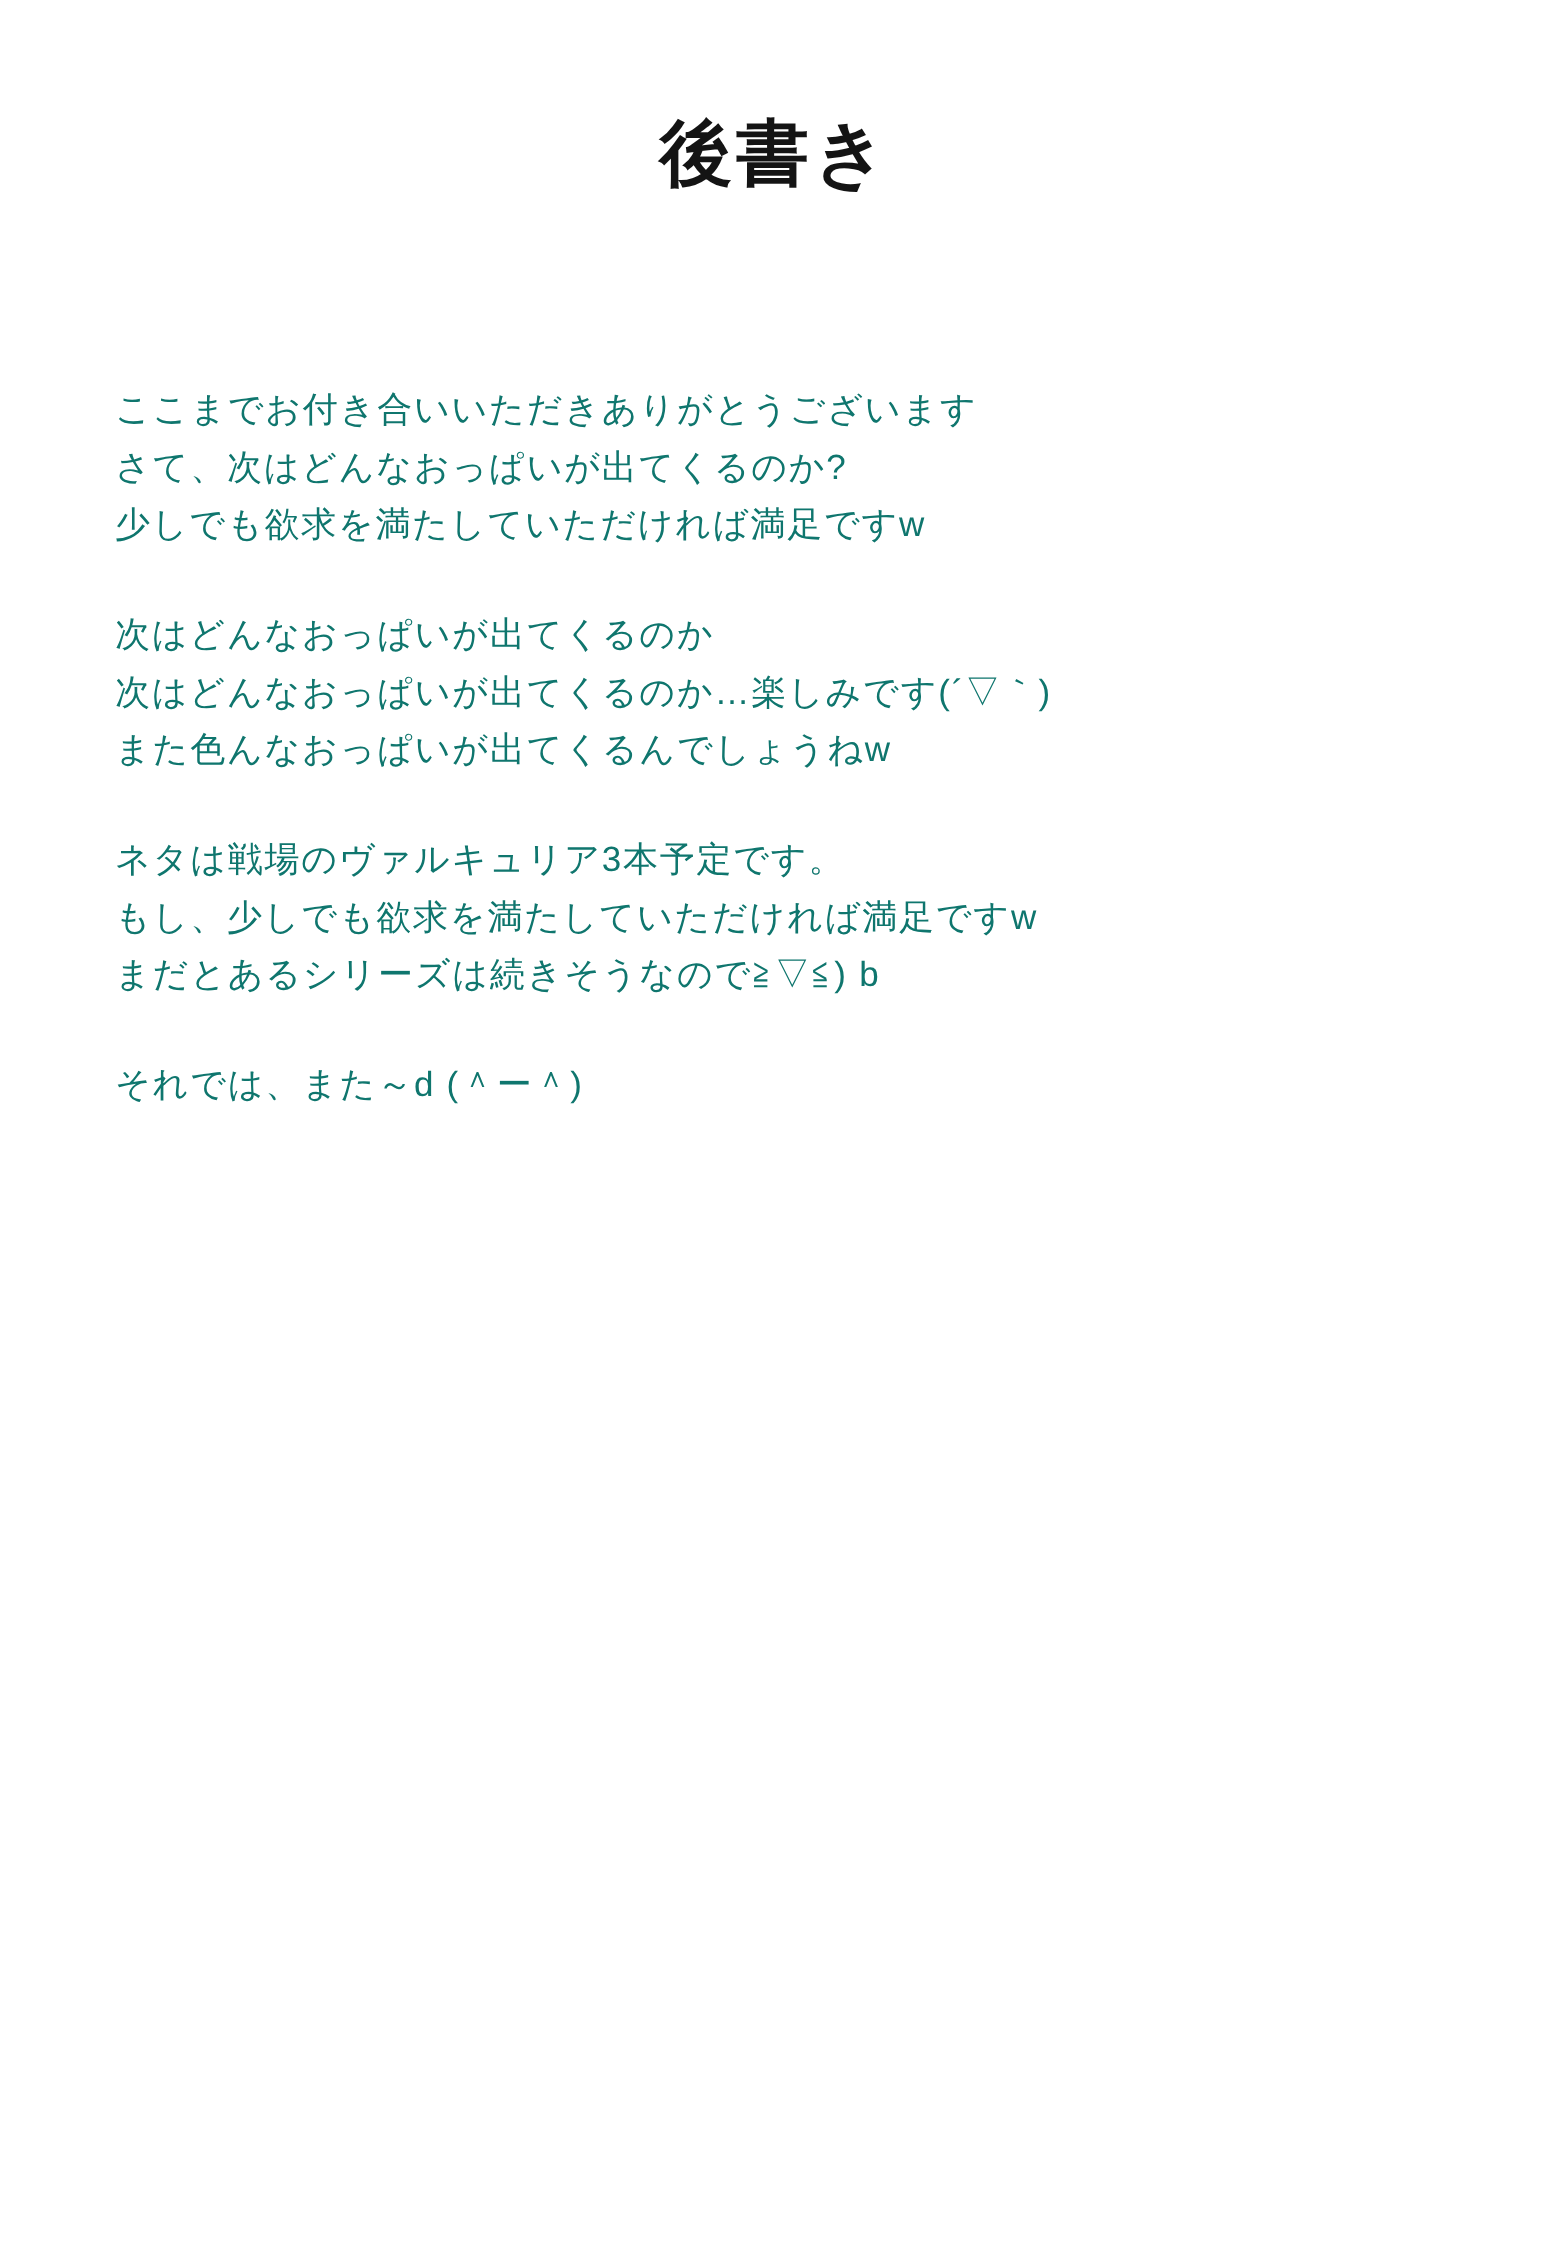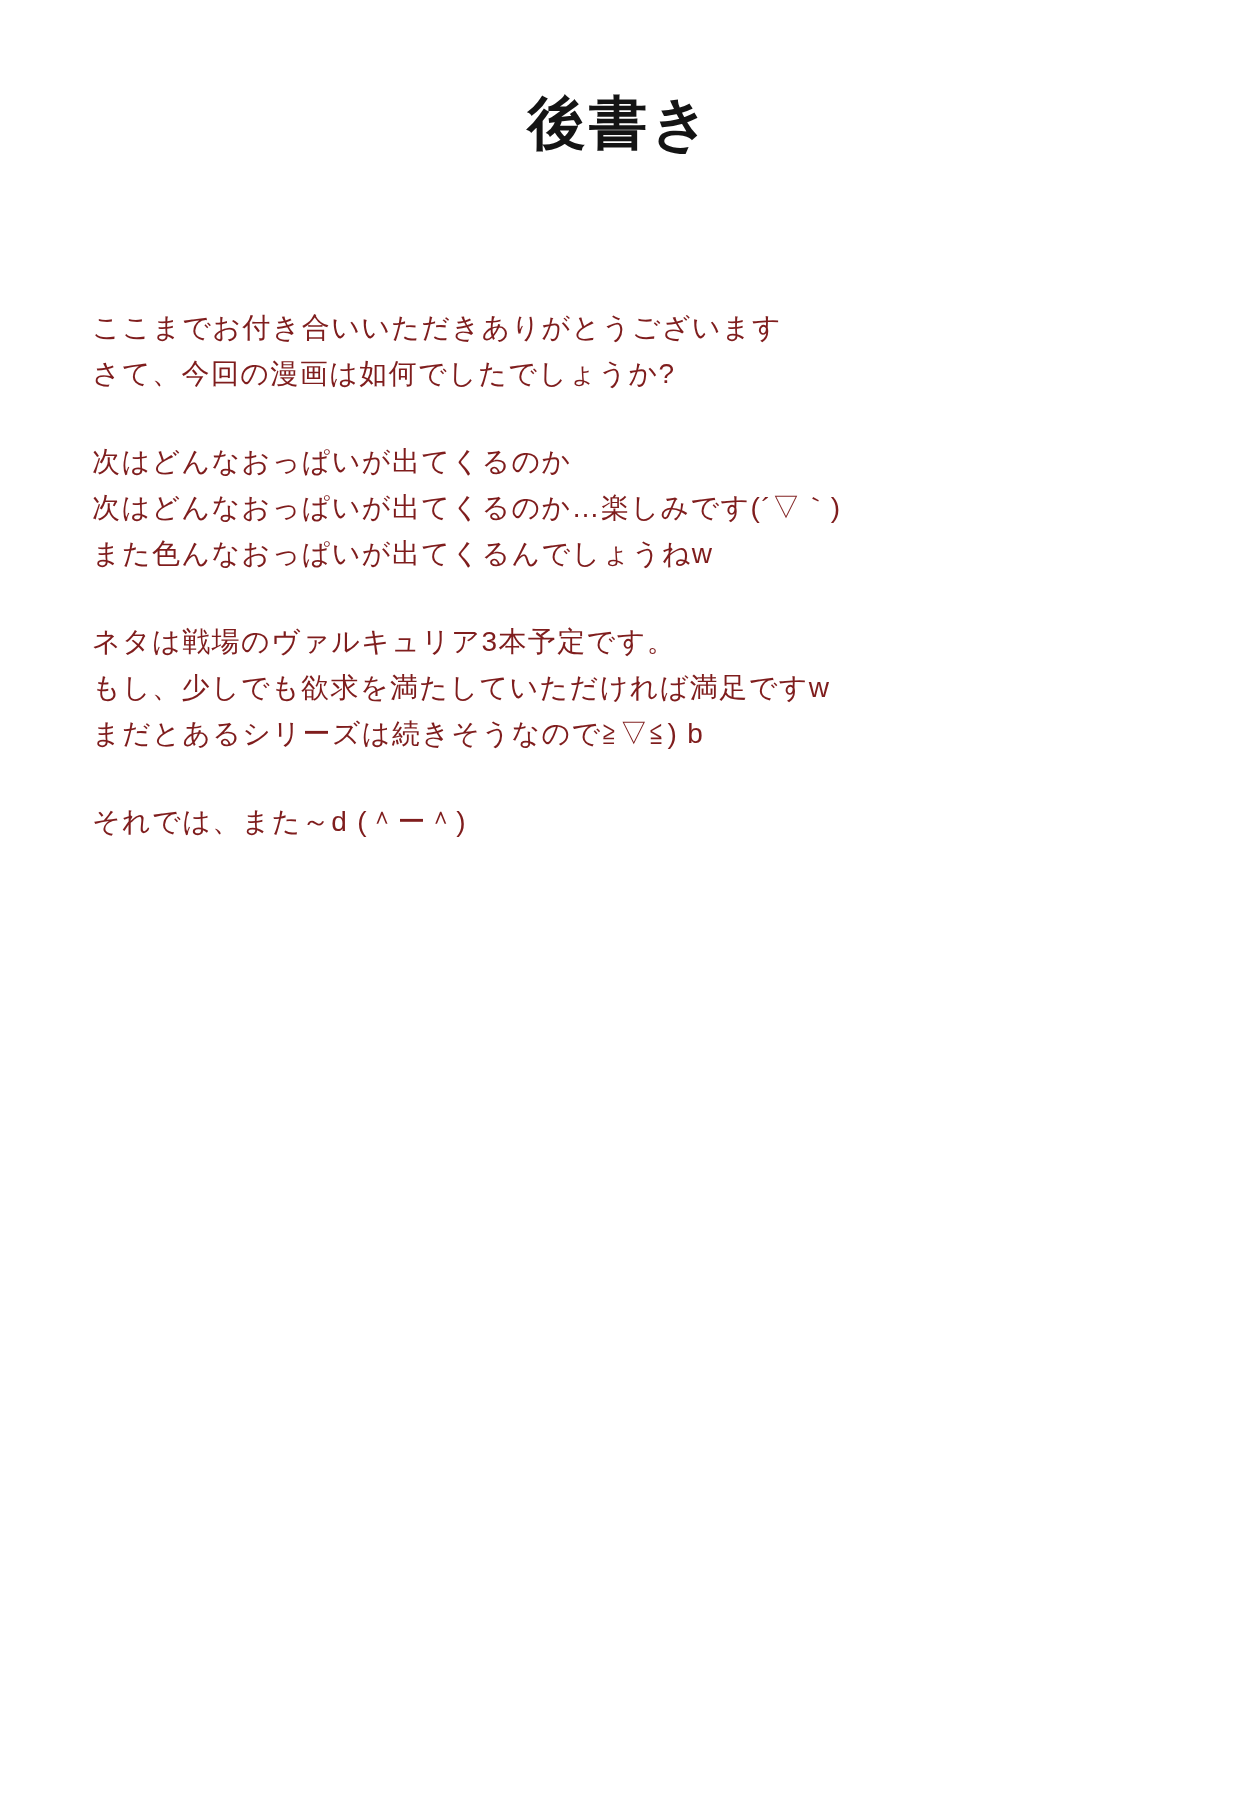--- a/index.html
+++ b/index.html
@@ -38,35 +38,36 @@
     margin: 0 0 42px 0;
   }
   .para:last-child {
     margin-bottom: 0;
   }
   .line {
     font-size: 28px;
     line-height: 46px;
     letter-spacing: 0.05em;
     white-space: pre;
-    color: #7f1d1d;
+    color: #0f766e;
   }
 </style>
 </head>
 <body>
 
 <div class="page">
 
   <div class="afterword-title">後書き</div>
 
   <div class="body-block">
 
     <div class="para">
       <div class="line">ここまでお付き合いいただきありがとうございます</div>
-      <div class="line">さて、今回の漫画は如何でしたでしょうか?</div>
+      <div class="line">さて、次はどんなおっぱいが出てくるのか?</div>
+      <div class="line">少しでも欲求を満たしていただければ満足ですw</div>
     </div>
 
     <div class="para">
       <div class="line">次はどんなおっぱいが出てくるのか</div>
       <div class="line">次はどんなおっぱいが出てくるのか…楽しみです(´▽｀)</div>
       <div class="line">また色んなおっぱいが出てくるんでしょうねw</div>
     </div>
 
     <div class="para">
       <div class="line">ネタは戦場のヴァルキュリア3本予定です。</div>

